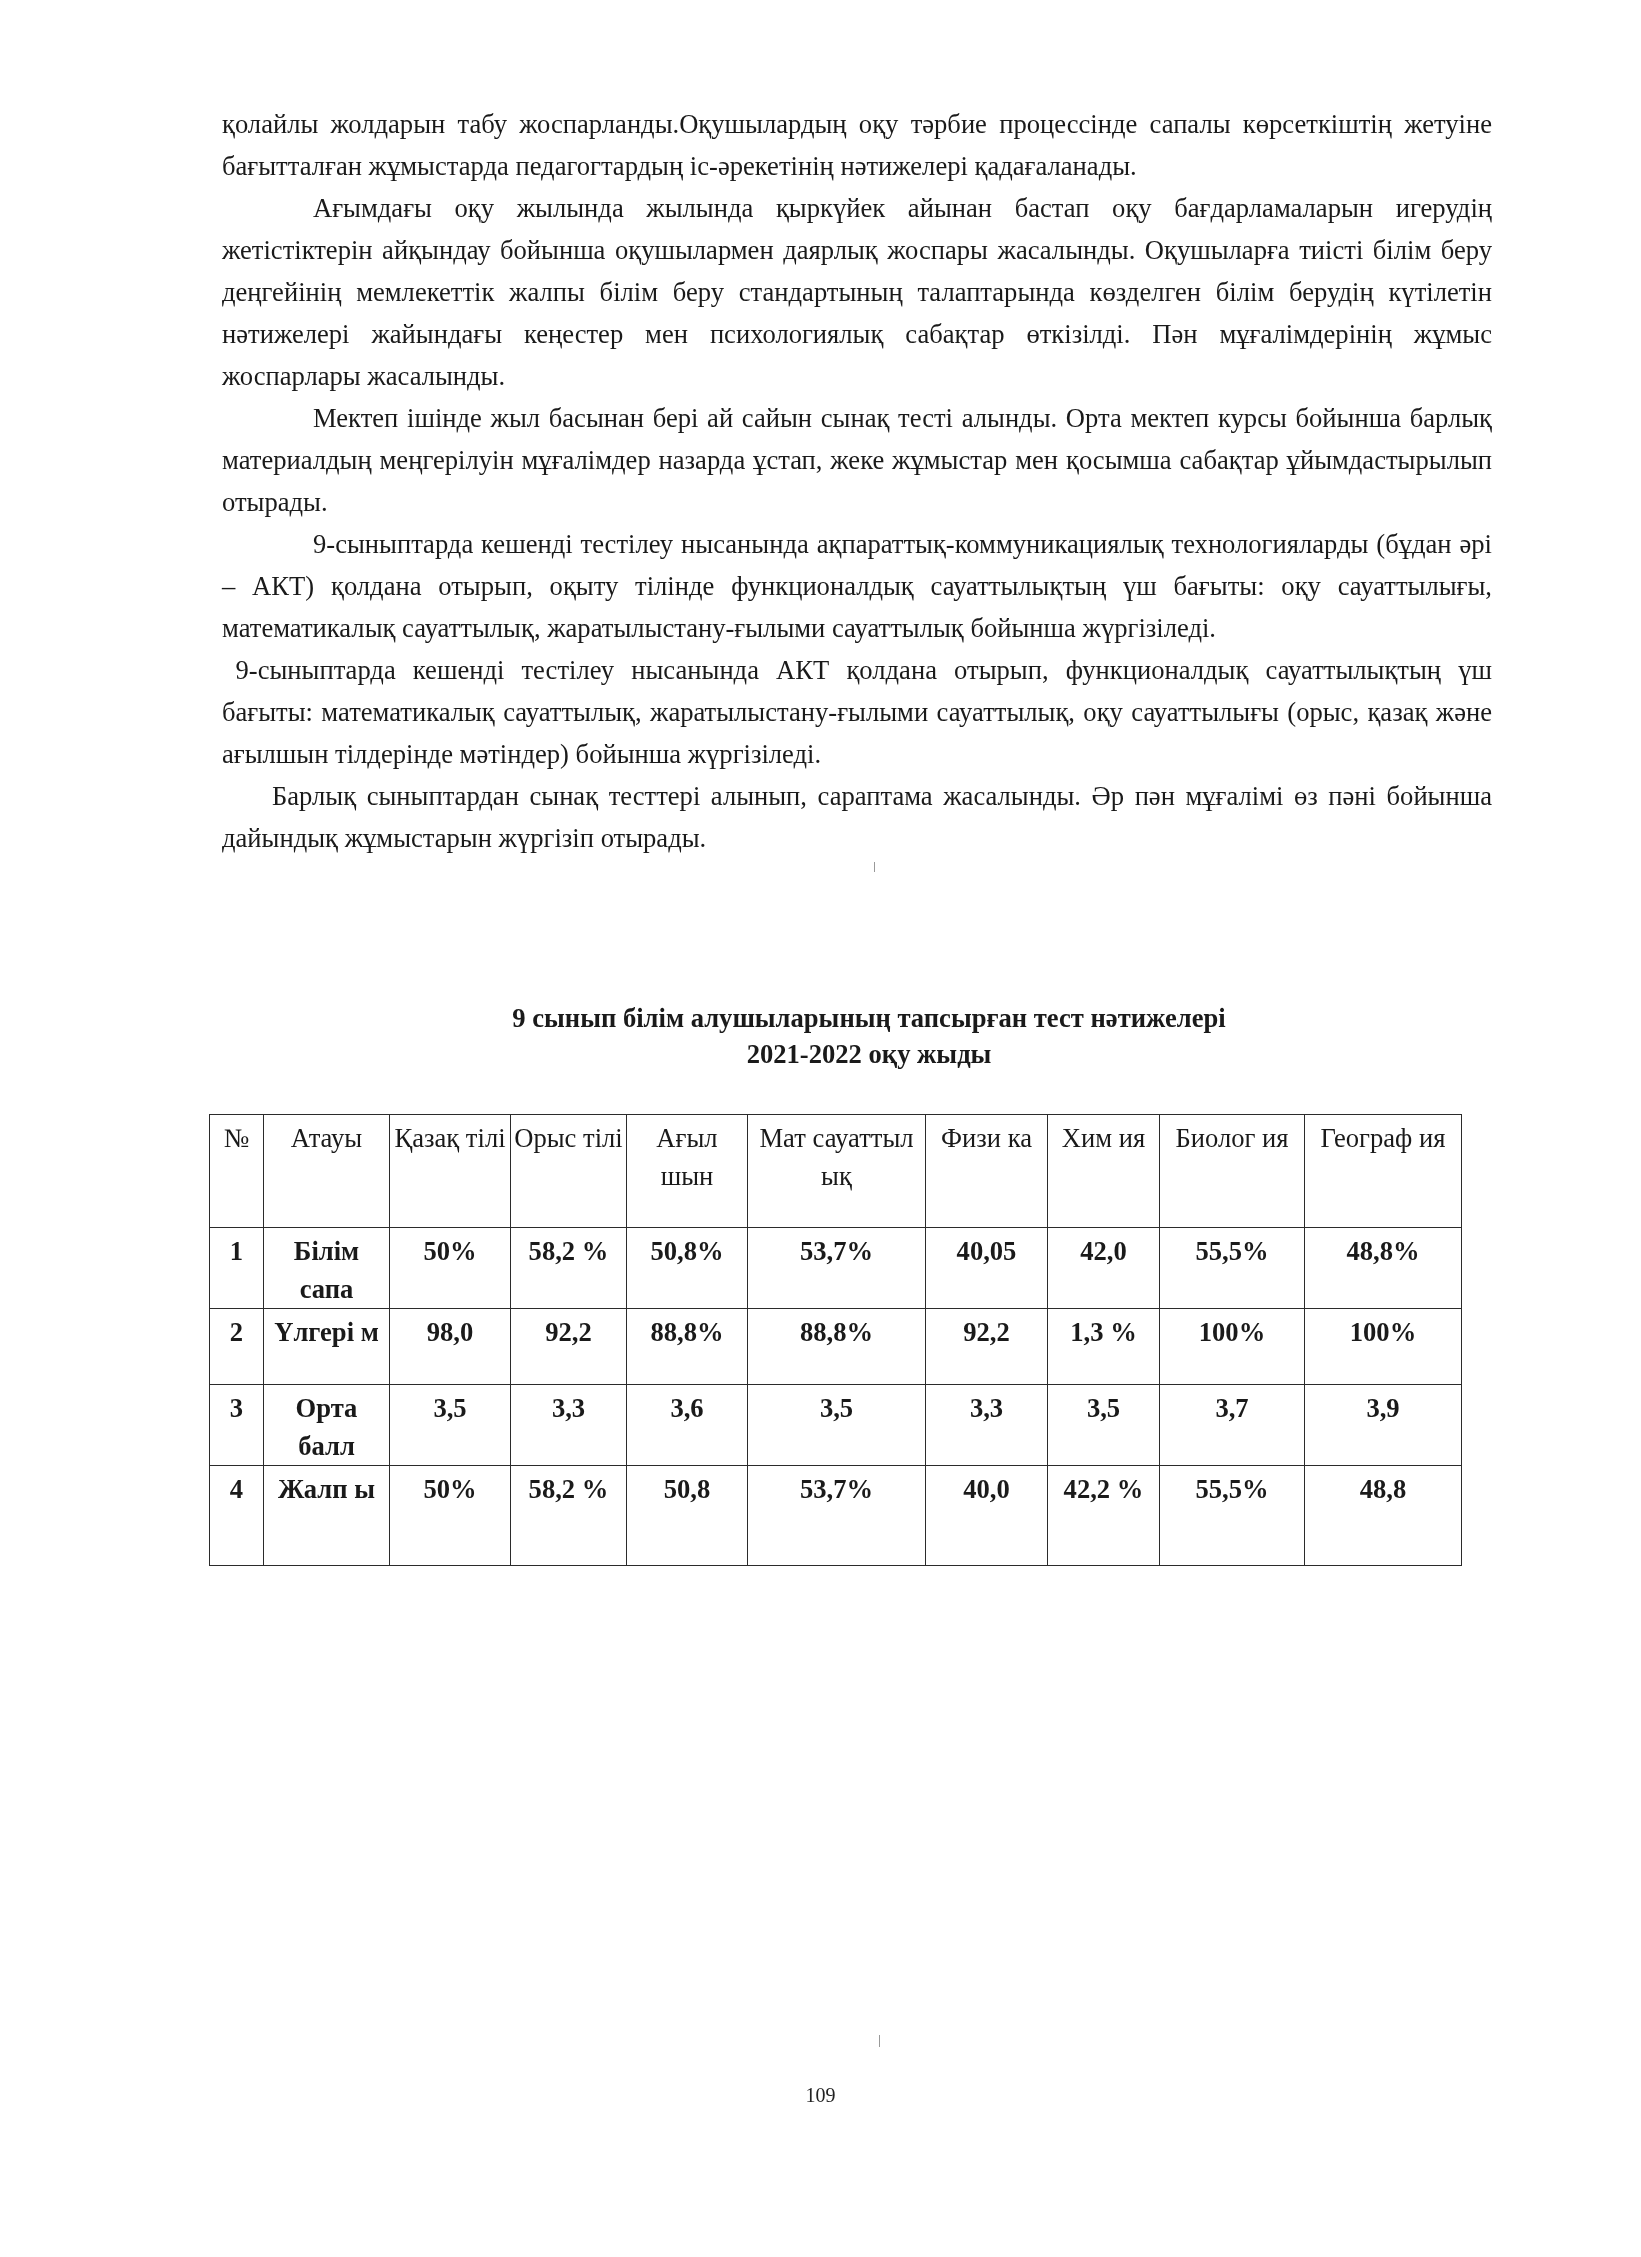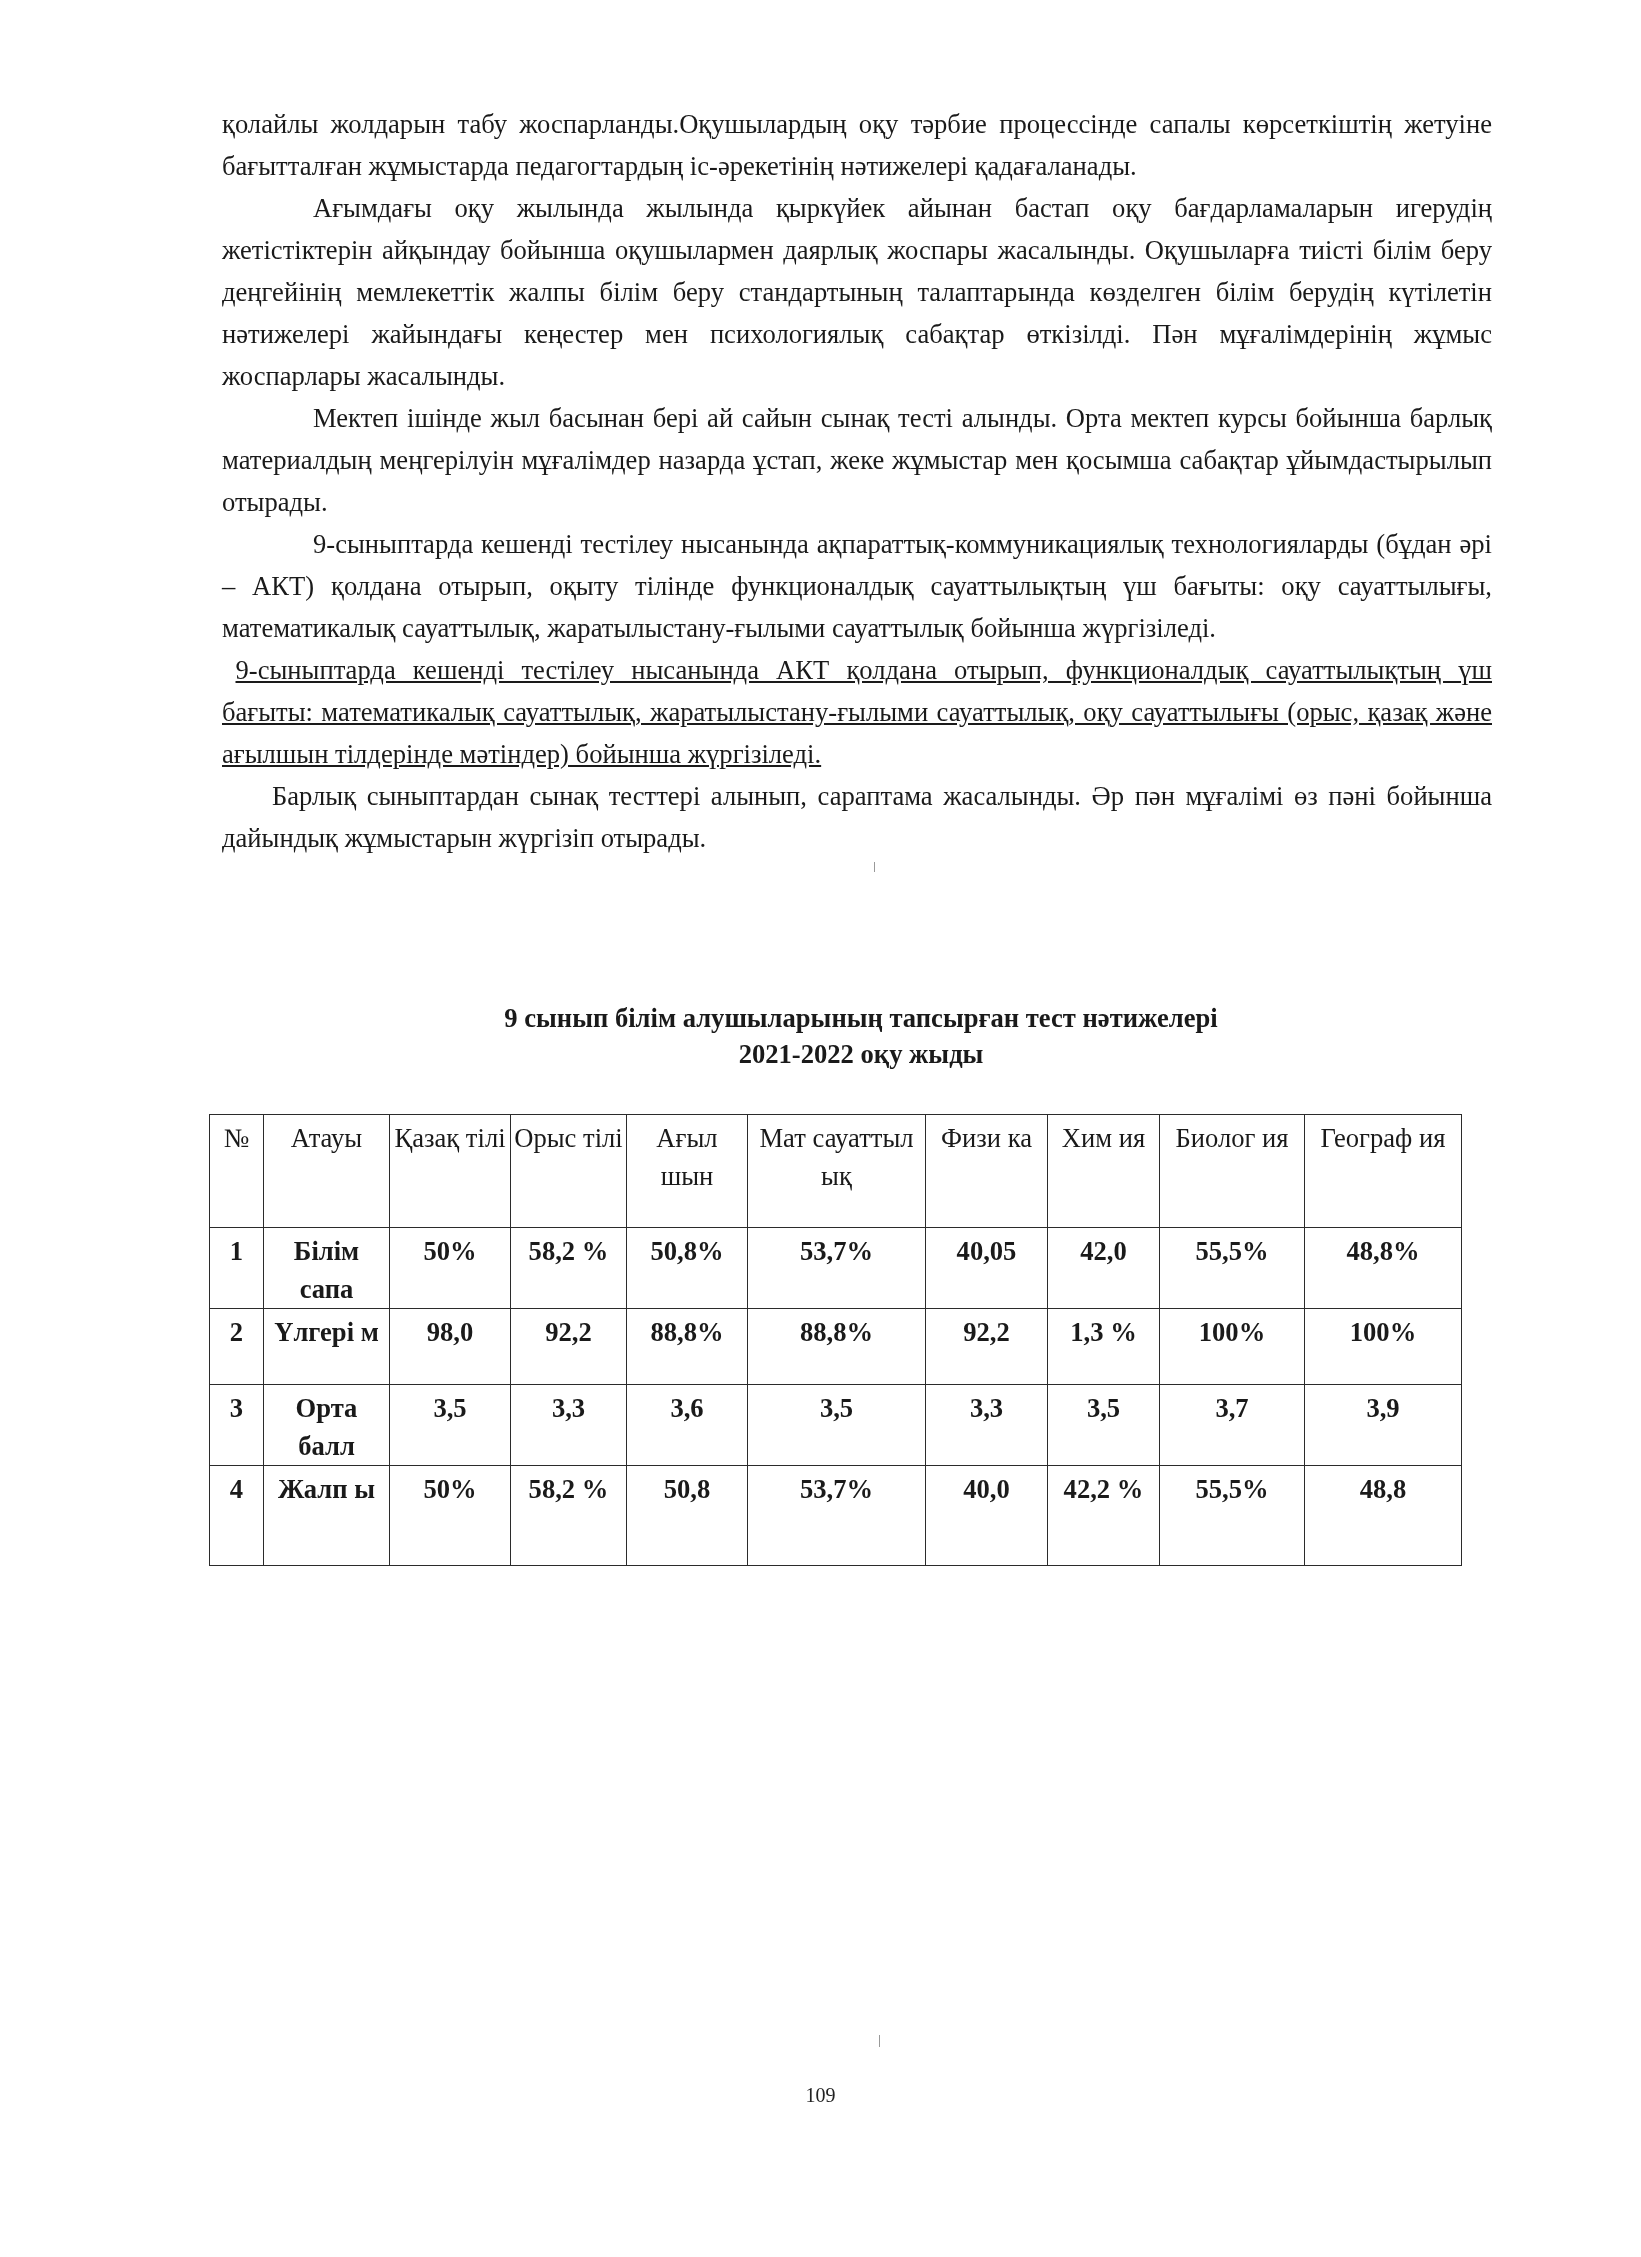--- a/index.html
+++ b/index.html
@@ -3,22 +3,22 @@
 <meta charset="utf-8">
 <style>
   html, body { margin: 0; padding: 0; background: #ffffff; }
   body { width: 1641px; height: 2257px; position: relative; overflow: hidden;
          font-family: "Liberation Serif", "DejaVu Serif", serif; color: #1a1a1a; }
   .body-text { position: absolute; left: 222px; top: 103px; width: 1270px;
                font-size: 26.6px; line-height: 42px; }
   .body-text p { margin: 0; text-align: justify; }
   .indent-lg { text-indent: 91px; }
   .indent-md { text-indent: 50px; }
-  .indent-sm { text-indent: 13.5px; text-decoration: underline; }
-  .title { position: absolute; left: 226px; top: 1000px; width: 1270px; text-align: center;
+  .indent-sm { text-indent: 13.5px; }
+  .title { position: absolute; left: 234px; top: 1000px; width: 1270px; text-align: center;
            font-weight: bold; font-size: 26.6px; line-height: 36px; }
   table.results { position: absolute; left: 209px; top: 1114px; border-collapse: collapse;
                   font-size: 26.6px; font-weight: bold; line-height: 38px; }
   table.results th, table.results td { border: 1.5px solid #2b2b2b; text-align: center;
                   vertical-align: top; padding: 3.9px 1.9px 0 1.9px; box-sizing: border-box; }
   table.results th { font-weight: normal; }
   .c0 { width: 54px; } .c1 { width: 126px; } .c2 { width: 121px; } .c3 { width: 116px; }
   .c4 { width: 121px; } .c5 { width: 178px; } .c6 { width: 122px; margin-top: 32px; } .c7 { width: 112px; }
   .c8 { width: 145px; } .c9 { width: 157px; }
   tr.hdr { height: 113px; }

